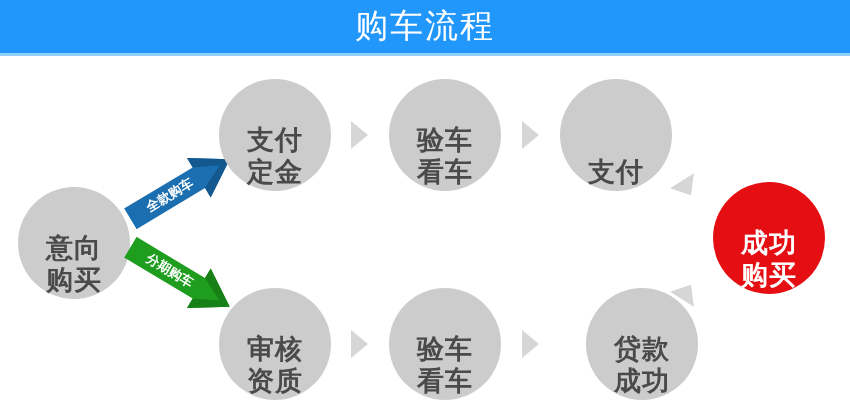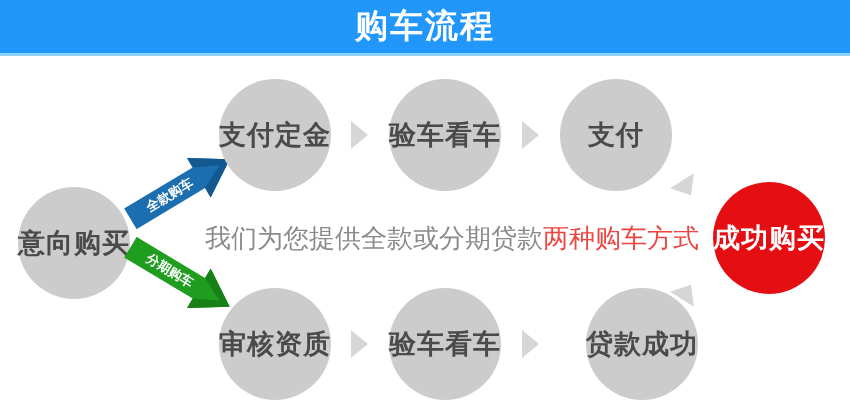--- a/index.html
+++ b/index.html
@@ -38,32 +38,34 @@
   #banner-title {
     position: absolute;
     left: 0;
     top: 0;
     width: 850px;
     height: 53px;
     line-height: 52px;
     text-align: center;
     color: #ffffff;
     font-size: 33px;
-    font-weight: bold;
+    font-weight: normal;
     letter-spacing: 2px;
   }
 
   
   .node {
     position: absolute;
     border-radius: 50%;
     display: flex;
+    flex-direction: column;
     align-items: center;
-    justify-content: center;
+    justify-content: flex-end;
     text-align: center;
+    font-family: Liberation Mono, monospace;
   }
   .node.gray {
     background: #cccccc;
   }
   .node.red {
     background: #e50f13;
   }
   .node-line {
     display: block;
     font-size: 27px;
@@ -210,17 +212,14 @@
   </div>
 
   <div class="tri" id="tri-join-top"></div>
   <div class="tri" id="tri-join-bot"></div>
 
   <div class="node red" id="node-success">
     <span class="node-line">成功</span>
     <span class="node-line">购买</span>
   </div>
 
-  <div id="caption">
-    <span class="cap-gray">我们为您提供全款或分期贷款</span><span class="cap-red">两种购车方式</span>
-  </div>
 
 </div>
 
 </body></html>

